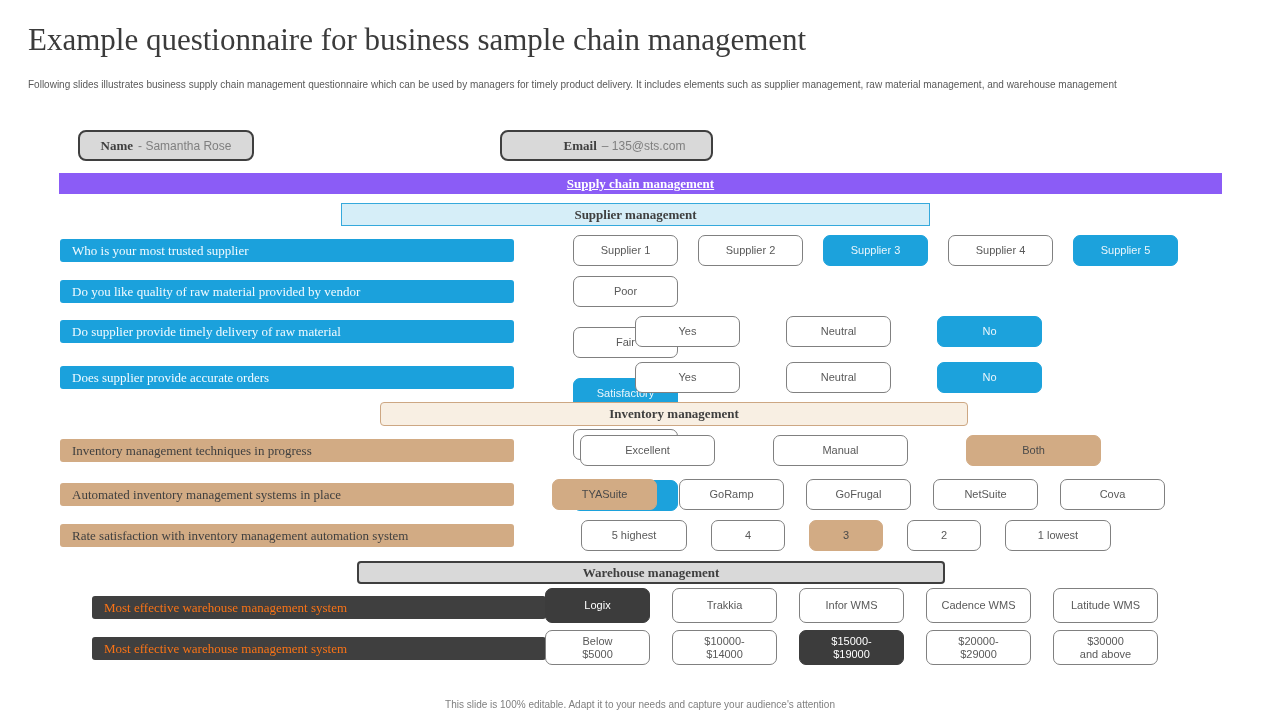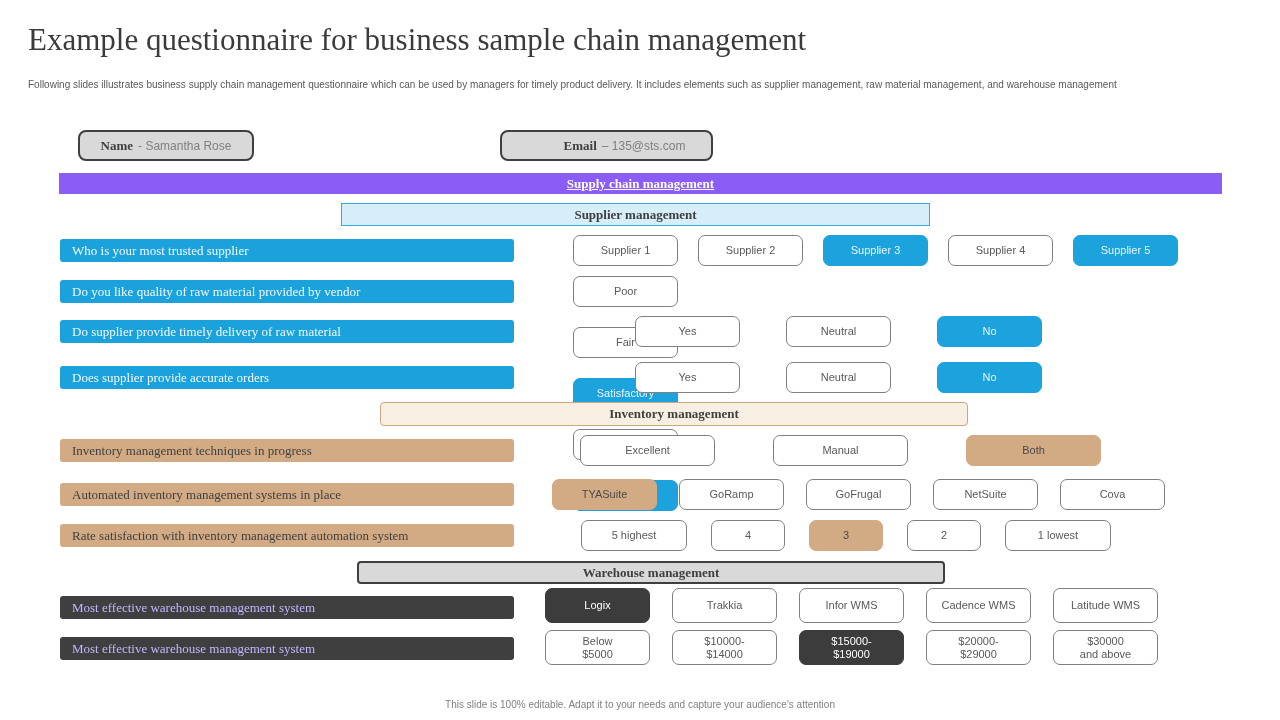--- a/index.html
+++ b/index.html
@@ -23,21 +23,21 @@
                 border:1px solid #35a9dc;border-radius:0;}
   .sec-inventory{left:380px;top:402px;width:586px;height:22px;background:#f8efe3;
                  border:1px solid #cda783;border-radius:4px;}
   .sec-warehouse{left:357px;top:561px;width:584px;height:19px;background:#d9d9d9;
                  border:2px solid #3f3f3f;border-radius:4px;}
   
   .qbar{position:absolute;left:60px;width:442px;height:23px;display:flex;align-items:center;
         padding-left:12px;font-family:"Liberation Serif",serif;font-size:13px;border-radius:3px;}
   .bar-blue{background:#1ba1dc;color:#f2fbff;}
   .bar-tan{background:#d2ab84;color:#3f3f3f;}
-  .bar-dark{background:#3f3f3f;color:#c4b5fd;}
+  .bar-dark{background:#3f3f3f;color:#f97316;margin-left:32px;}
   
   .opts{position:absolute;display:flex;}
   .opt{box-sizing:border-box;width:105px;height:31px;background:#ffffff;border:1px solid #808080;
        border-radius:7px;display:flex;align-items:center;justify-content:center;text-align:center;
        font-size:11px;color:#595959;line-height:1.15;cursor:default;}
   .opts-r1{left:573px;top:235px;gap:20px;}
   .opts-r2{left:573px;top:276px;gap:20px;flex-direction:column;}
   .opts-r3{left:635px;top:316px;gap:46px;}
   .opts-r4{left:635px;top:362px;gap:46px;}
   .opts-r5{left:580px;top:435px;gap:58px;}

